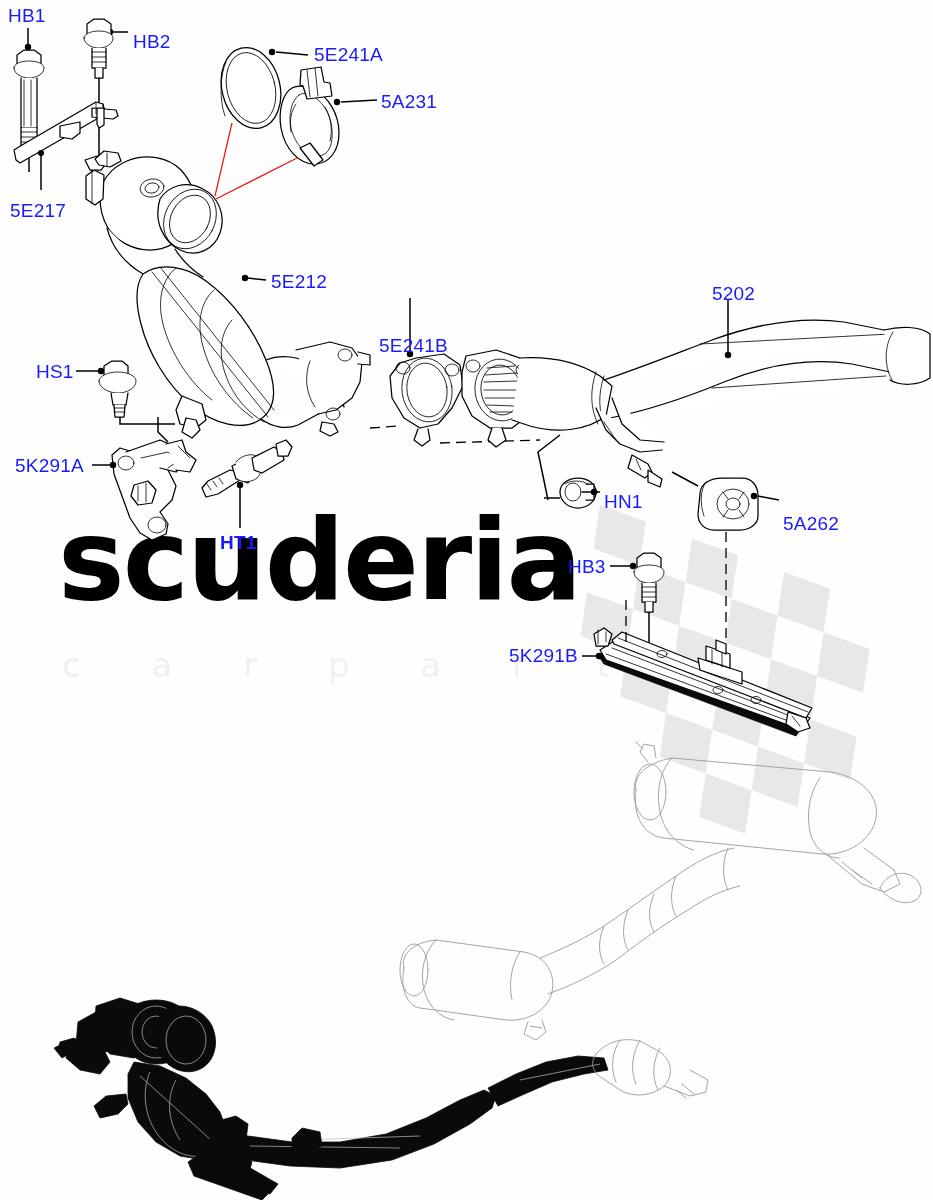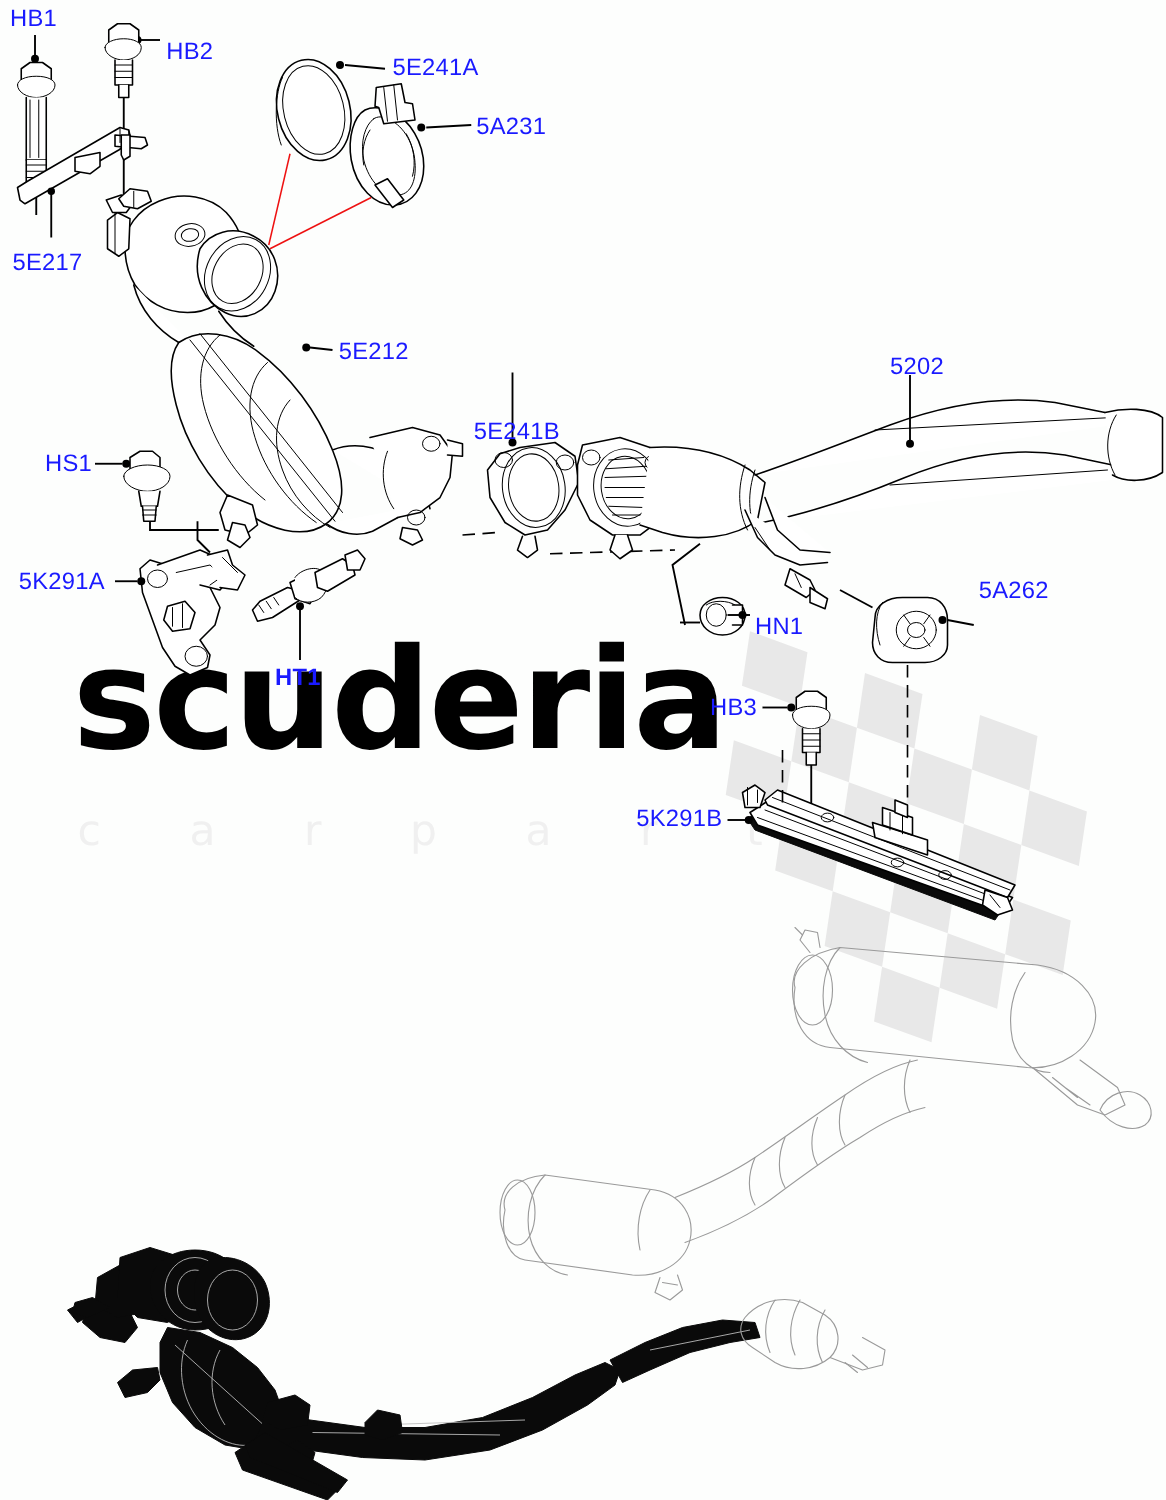--- a/index.html
+++ b/index.html
@@ -450,18 +450,18 @@
   <div class="part-label" style="left:133px; top:32px;">HB2</div>
   <div class="part-label" style="left:314px; top:45px;">5E241A</div>
   <div class="part-label" style="left:381px; top:92px;">5A231</div>
   <div class="part-label" style="left:10px;  top:201px;">5E217</div>
   <div class="part-label" style="left:271px; top:272px;">5E212</div>
   <div class="part-label" style="left:379px; top:288px;margin-top:48px;">5E241B</div>
   <div class="part-label" style="left:712px; top:284px;">5202</div>
   <div class="part-label" style="left:36px;  top:362px;">HS1</div>
   <div class="part-label" style="left:15px;  top:456px;text-align:center;">5K291A</div>
   <div class="part-label" style="left:604px; top:492px;">HN1</div>
-  <div class="part-label" style="left:783px; top:463px;">5A262</div>
+  <div class="part-label" style="left:783px; top:514px;">5A262</div>
   <div class="part-label" style="left:220px; top:533px;font-weight:bold;">HT1</div>
   <div class="part-label" style="left:568px; top:557px;text-align:center;">HB3</div>
   <div class="part-label" style="left:509px; top:646px;">5K291B</div>
 
 </div>
 
 </body></html>

